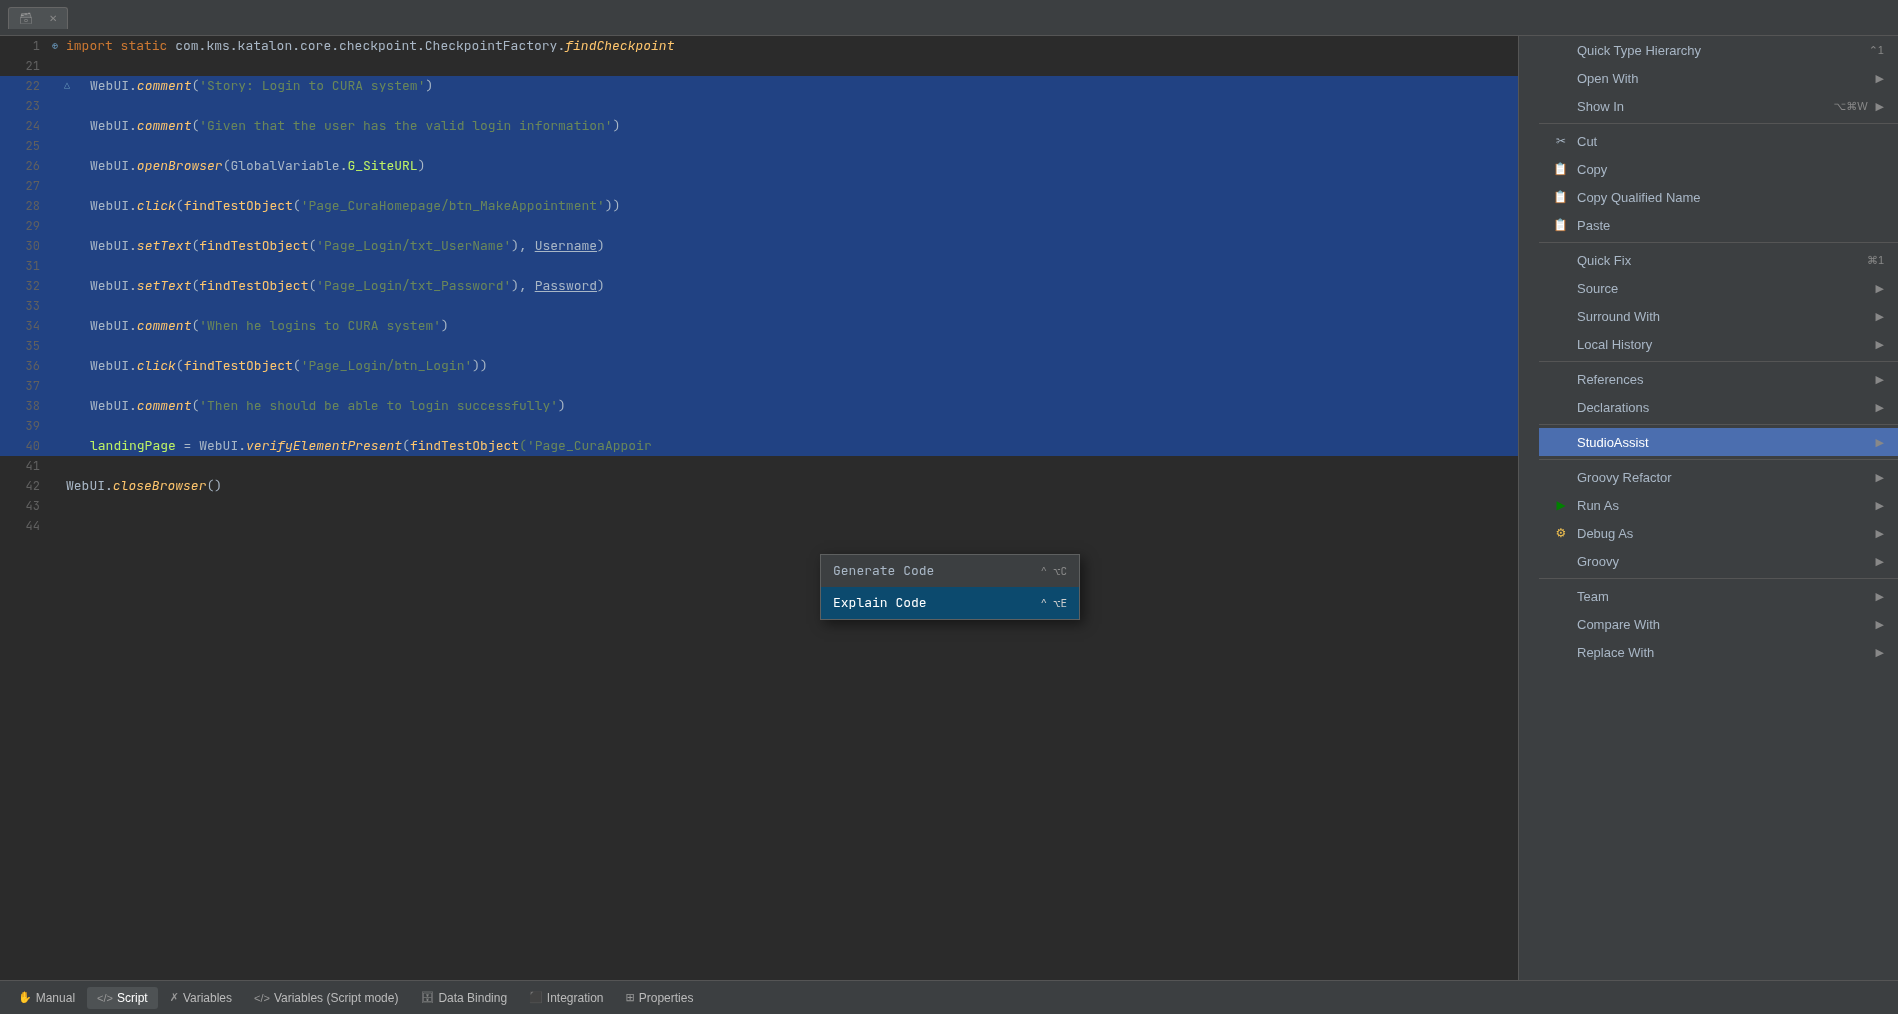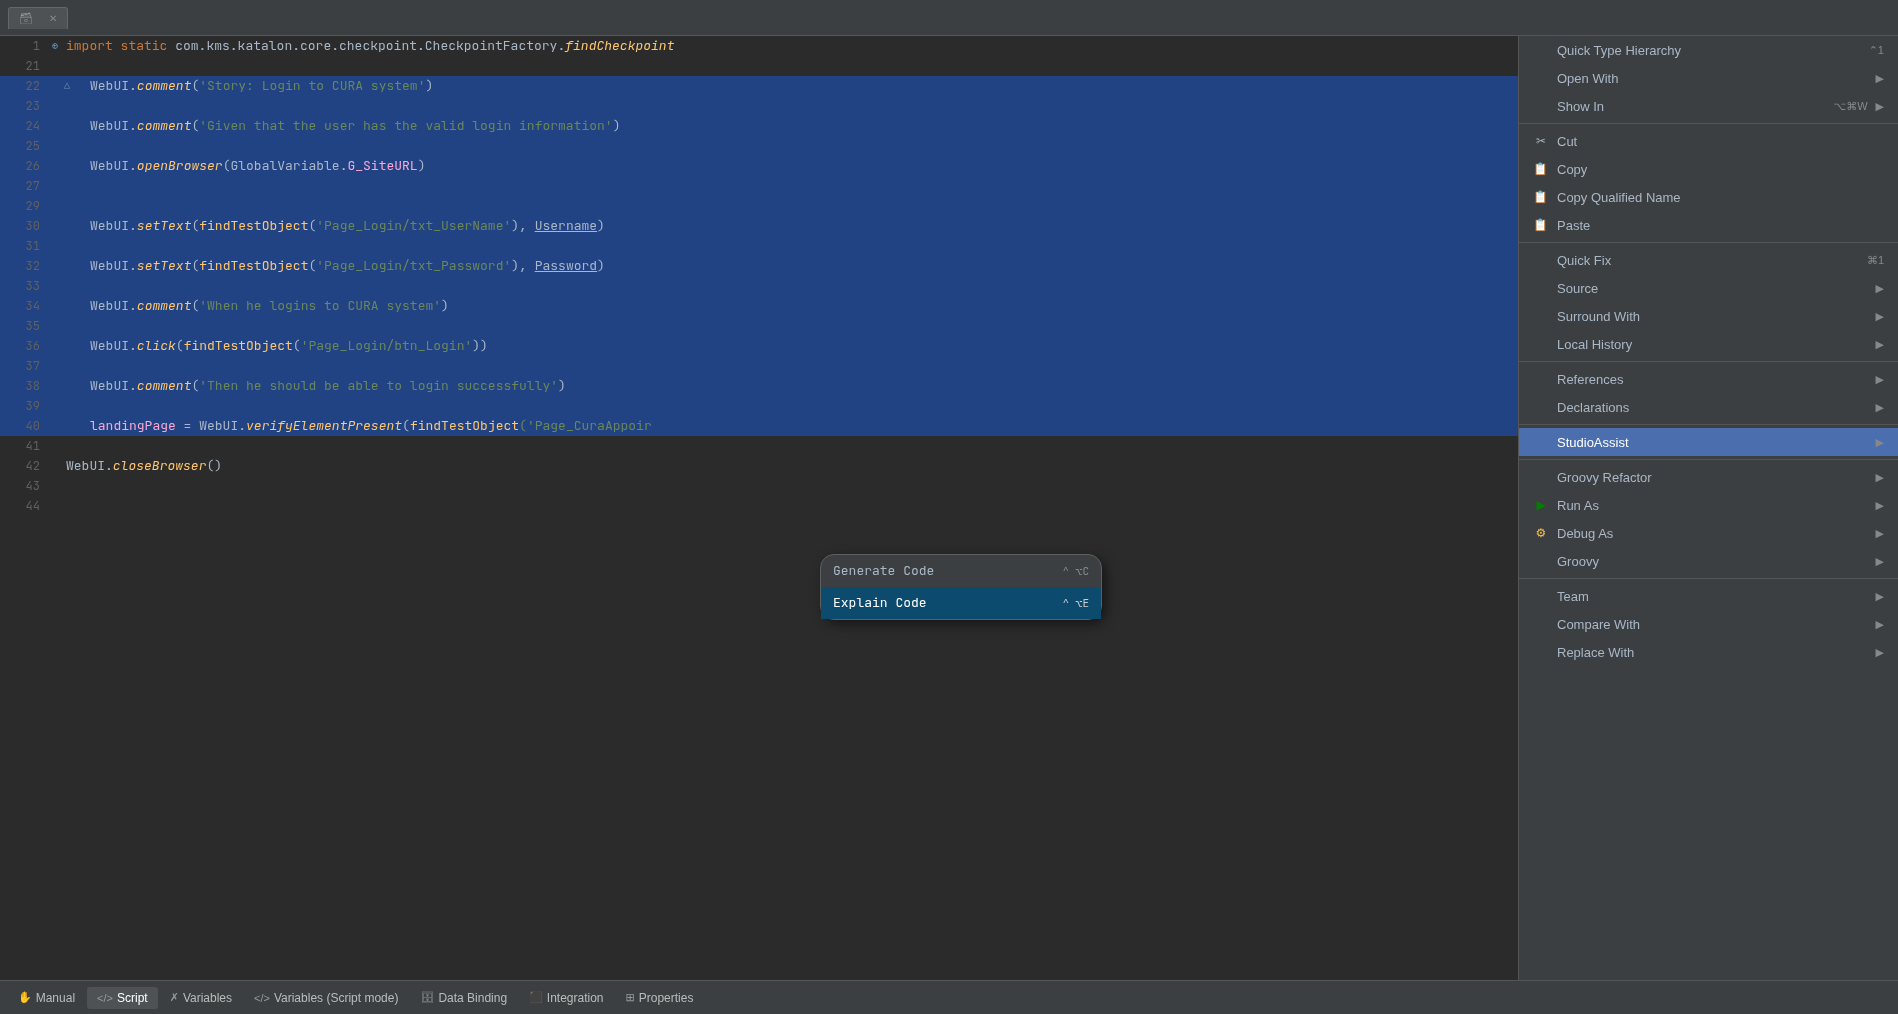--- a/index.html
+++ b/index.html
@@ -94,33 +94,33 @@
       background: #214283;
     }
     .selected { background: #214283; gap: 12px; }
 
     
     .kw-import { color: #cc7832; }
     .kw-static { color: #cc7832; }
     .method-name { color: #ffc66d; }
     .method-italic { color: #ffc66d; font-style: italic; }
     .string { color: #6a8759; }
-    .variable { color: #f9a8d4; }
+    .variable { color: #bef264; }
     .parameter { color: #a9b7c6; text-decoration: underline; }
     .plain { color: #a9b7c6; }
 
     
     .submenu-popup {
       position: absolute;
       left: 820px;
       top: 518px;
       background: #3c3f41;
       border: 1px solid #5e6060;
-      border-radius: 14px;
-      width: 282px;
+      border-radius: 0;
+      width: 260px;
       z-index: 100;
       box-shadow: 4px 4px 12px rgba(0,0,0,0.5);
     }
     .submenu-item {
       display: flex;
       justify-content: space-between;
       align-items: center;
       padding: 6px 12px;
       color: #a9b7c6;
       font-size: 13px;
@@ -138,20 +138,21 @@
 
     
     .context-menu {
       width: 380px;
       background: #3c3f41;
       border-left: 1px solid #555;
       flex-shrink: 0;
       overflow-y: auto;
       font-size: 13px;
       color: #a9b7c6;
+      padding-left: 20px;
     }
 
     .menu-item {
       display: flex;
       align-items: center;
       justify-content: space-between;
       padding: 5px 14px;
       cursor: pointer;
       min-height: 28px;
     }
@@ -271,20 +272,25 @@
           <div class="line-number">26</div>
           <div class="line-marker"></div>
           <div class="line-code"><span class="plain">WebUI</span><span class="plain">.</span><span class="method-italic">openBrowser</span><span class="plain">(</span><span class="plain">GlobalVariable</span><span class="plain">.</span><span class="variable">G_SiteURL</span><span class="plain">)</span></div>
         </div>
         <div class="code-line selected">
           <div class="line-number">27</div>
           <div class="line-marker"></div>
           <div class="line-code"> </div>
         </div>
         <div class="code-line selected">
+          <div class="line-number">28</div>
+          <div class="line-marker"></div>
+          <div class="line-code"><span class="plain">WebUI</span><span class="plain">.</span><span class="method-italic">click</span><span class="plain">(</span><span class="method-name">findTestObject</span><span class="plain">(</span><span class="string">'Page_CuraHomepage/btn_MakeAppointment'</span><span class="plain">))</span></div>
+        </div>
+        <div class="code-line selected">
           <div class="line-number">29</div>
           <div class="line-marker"></div>
           <div class="line-code"> </div>
         </div>
         <div class="code-line selected">
           <div class="line-number">30</div>
           <div class="line-marker"></div>
           <div class="line-code"><span class="plain">WebUI</span><span class="plain">.</span><span class="method-italic">setText</span><span class="plain">(</span><span class="method-name">findTestObject</span><span class="plain">(</span><span class="string">'Page_Login/txt_UserName'</span><span class="plain">), </span><span class="parameter">Username</span><span class="plain">)</span></div>
         </div>
         <div class="code-line selected">

